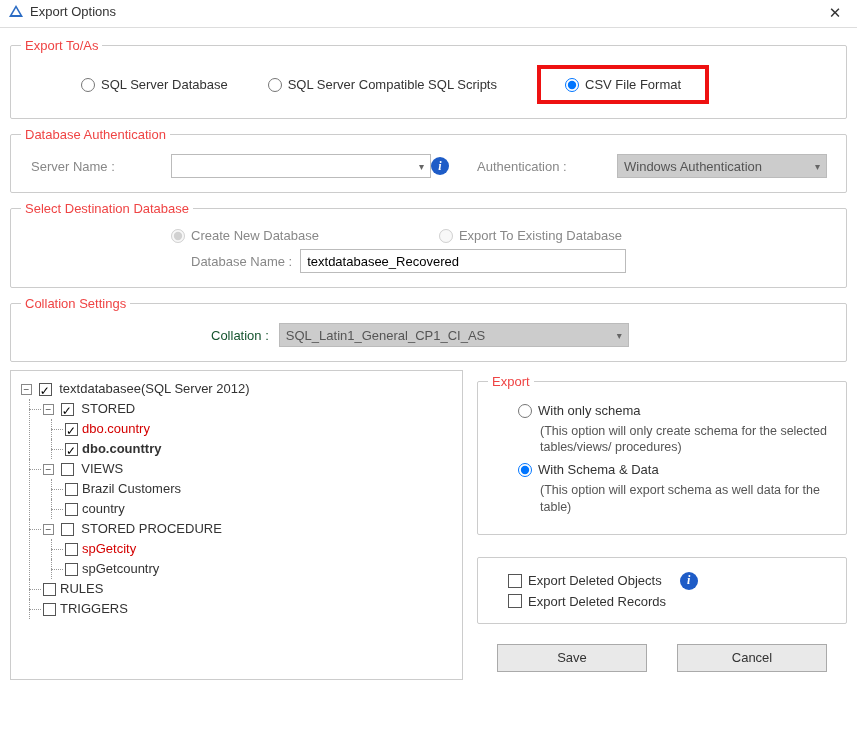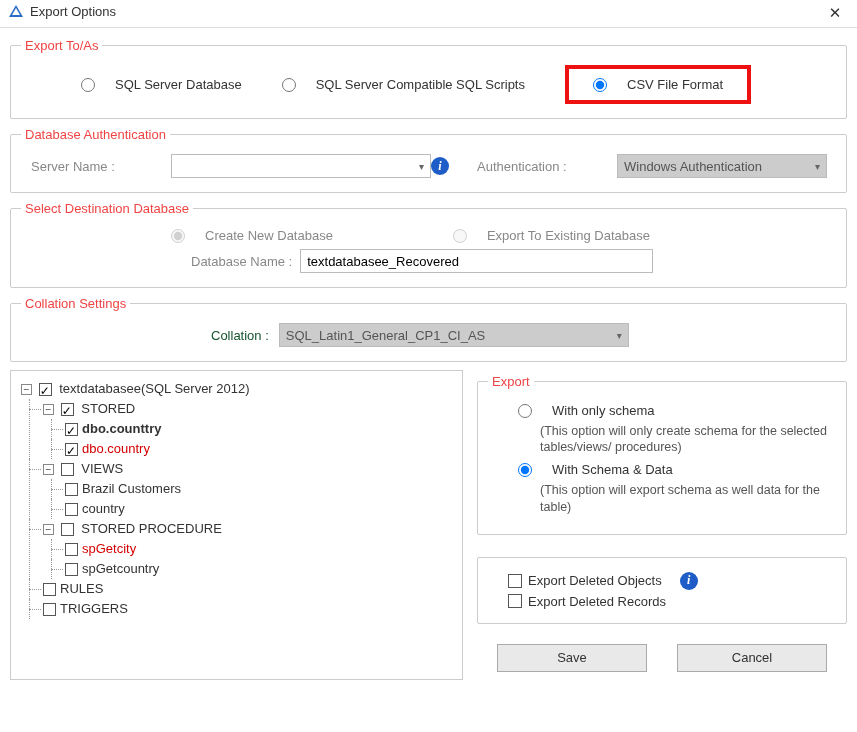--- a/index.html
+++ b/index.html
@@ -32,21 +32,21 @@
     margin: 4px 0 8px 0;
     padding: 8px 10px 10px 10px;
     position: relative;
   }
   legend {
     font-size: 13px;
     color: #ef4444;
     padding: 0 4px;
   }
   .radio-row { display: flex; gap: 40px; padding: 4px 50px 4px 60px; align-items:center; }
-  label.radio { display: inline-flex; align-items: center; gap: 20px; cursor: pointer; }
+  label.radio { display: inline-flex; align-items: center; gap: 6px; cursor: pointer; }
   .highlight-box {
     border: 4px solid #e11;
     padding: 8px 24px;
     display: inline-flex;
     align-items: center;
   }
   .form-row { display: flex; align-items: center; margin: 4px 0; }
   .form-label { color: #888; width: 150px; text-align: left; padding-left: 10px; }
   .form-label-r { color: #888; width: 140px; text-align: left; }
   input[type=text], input[type=password], .combo, .combo-dis {
@@ -203,21 +203,21 @@
         <input type="radio" disabled="" checked="" style="">
         <span>Create New Database</span>
       </label>
       <label class="radio radio-dis">
         <input type="radio" disabled="" style="">
         <span>Export To Existing Database</span>
       </label>
     </div>
     <div class="form-row" style="padding-left:170px; margin-top:6px;">
       <span style="color:#888; margin-right:8px;">Database Name :</span>
-      <input type="text" style="width: 353px;" value="textdatabasee_Recovered">
+      <input type="text" style="width: 326px;" value="textdatabasee_Recovered">
     </div>
   </fieldset>
 
   <fieldset>
     <legend>Collation Settings</legend>
     <div class="form-row" style="padding-left:190px;">
       <span style="color:#14532d; margin-right:10px;">Collation :</span>
       <span class="combo-dis" style="width:350px">
         <span>SQL_Latin1_General_CP1_CI_AS</span>
           <span class="caret">▾</span>
@@ -231,22 +231,22 @@
         <li>
           <span class="toggle">−</span>
           <span class="cbx checked"></span>
           <span>textdatabasee(SQL Server 2012)</span>
           <ul>
             <li>
               <span class="toggle">−</span>
               <span class="cbx checked"></span>
               <span>STORED</span>
               <ul>
+                <li><span class="cbx checked"></span><span class="t-red">dbo.country</span></li>
                 <li><span class="cbx checked"></span><span class="t-bold">dbo.counttry</span></li>
-                <li><span class="cbx checked"></span><span class="t-red">dbo.country</span></li>
               </ul>
             </li>
             <li>
               <span class="toggle">−</span>
               <span class="cbx"></span>
               <span>VIEWS</span>
               <ul>
                 <li><span class="cbx"></span><span>Brazil Customers</span></li>
                 <li><span class="cbx"></span><span>country</span></li>
               </ul>

